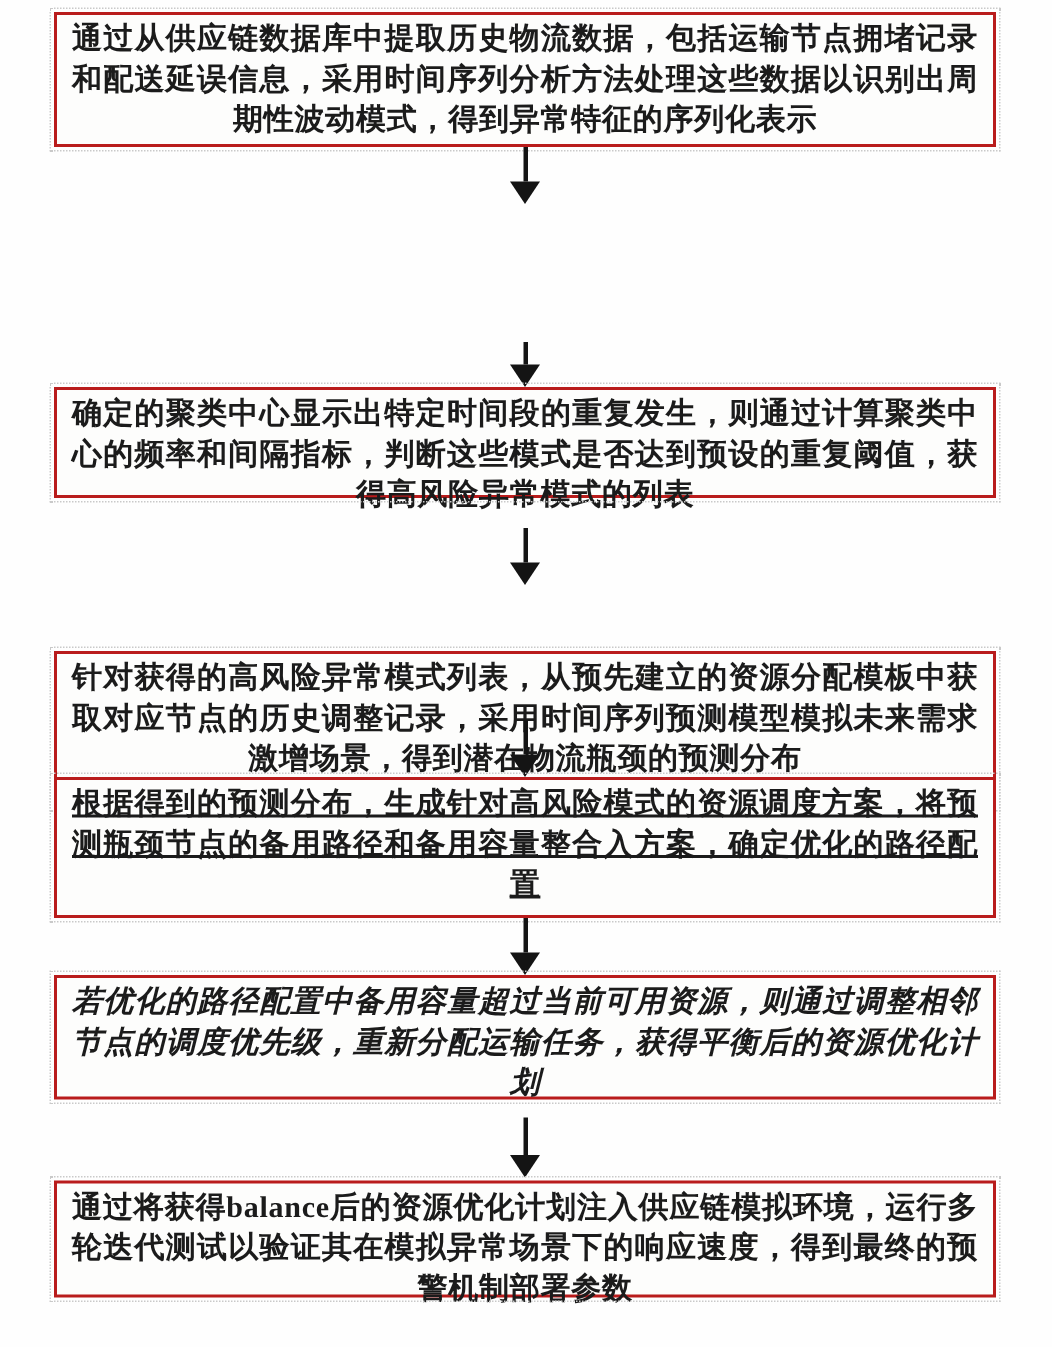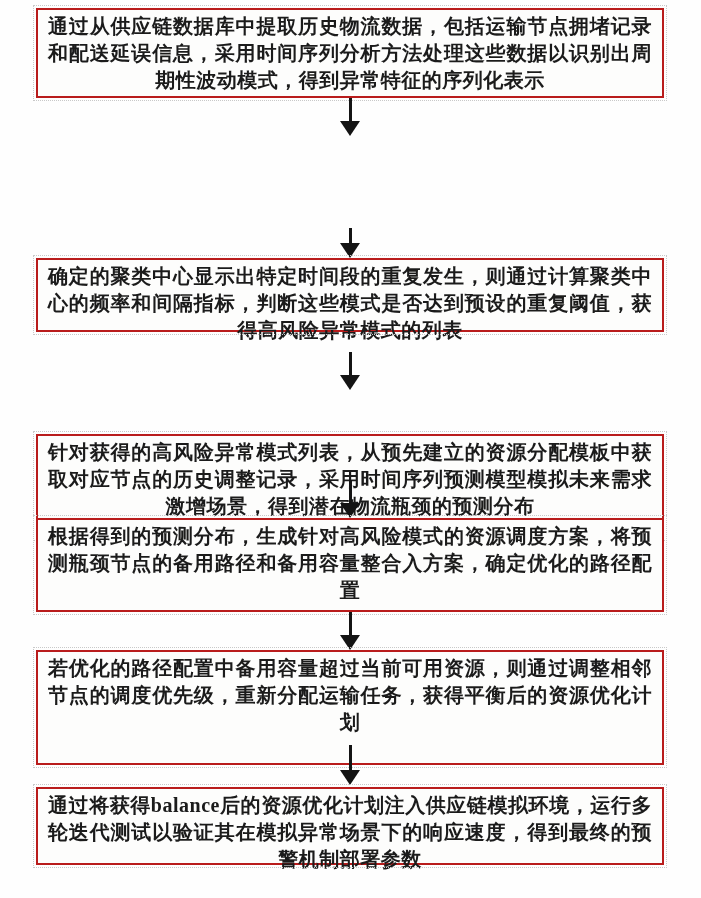--- a/index.html
+++ b/index.html
@@ -56,23 +56,23 @@
   }
   
   #step1 { top: 8px;   height: 90px; }
   #arrow1{ top: 98px;  height: 38px; }
   #step2 { top: 138px; height: 90px; }
   #arrow2{ top: 228px; height: 30px; }
   #step3 { top: 258px; height: 74px; }
   #arrow3{ top: 352px; height: 38px; }
   #step4 { top: 390px; height: 104px; margin-top: 44px; }
   #arrow4{ top: 480px; height: 38px; }
-  #step5 { top: 518px; height: 94px; }
+  #step5 { top: 518px; height: 94px; text-decoration: underline; }
   #arrow5{ top: 612px; height: 38px; }
-  #step6 { top: 650px; height: 115px; }
+  #step6 { top: 650px; height: 83px; font-style: italic; }
   #arrow6{ top: 745px; height: 40px; }
   #step7 { top: 787px; height: 78px; }
 </style>
 </head>
 <body>
 
 <div class="canvas">
 
   <div class="flow-box" id="step1">通过从供应链数据库中提取历史物流数据，包括运输节点拥堵记录和配送延误信息，采用时间序列分析方法处理这些数据以识别出周期性波动模式，得到异常特征的序列化表示</div>
 

